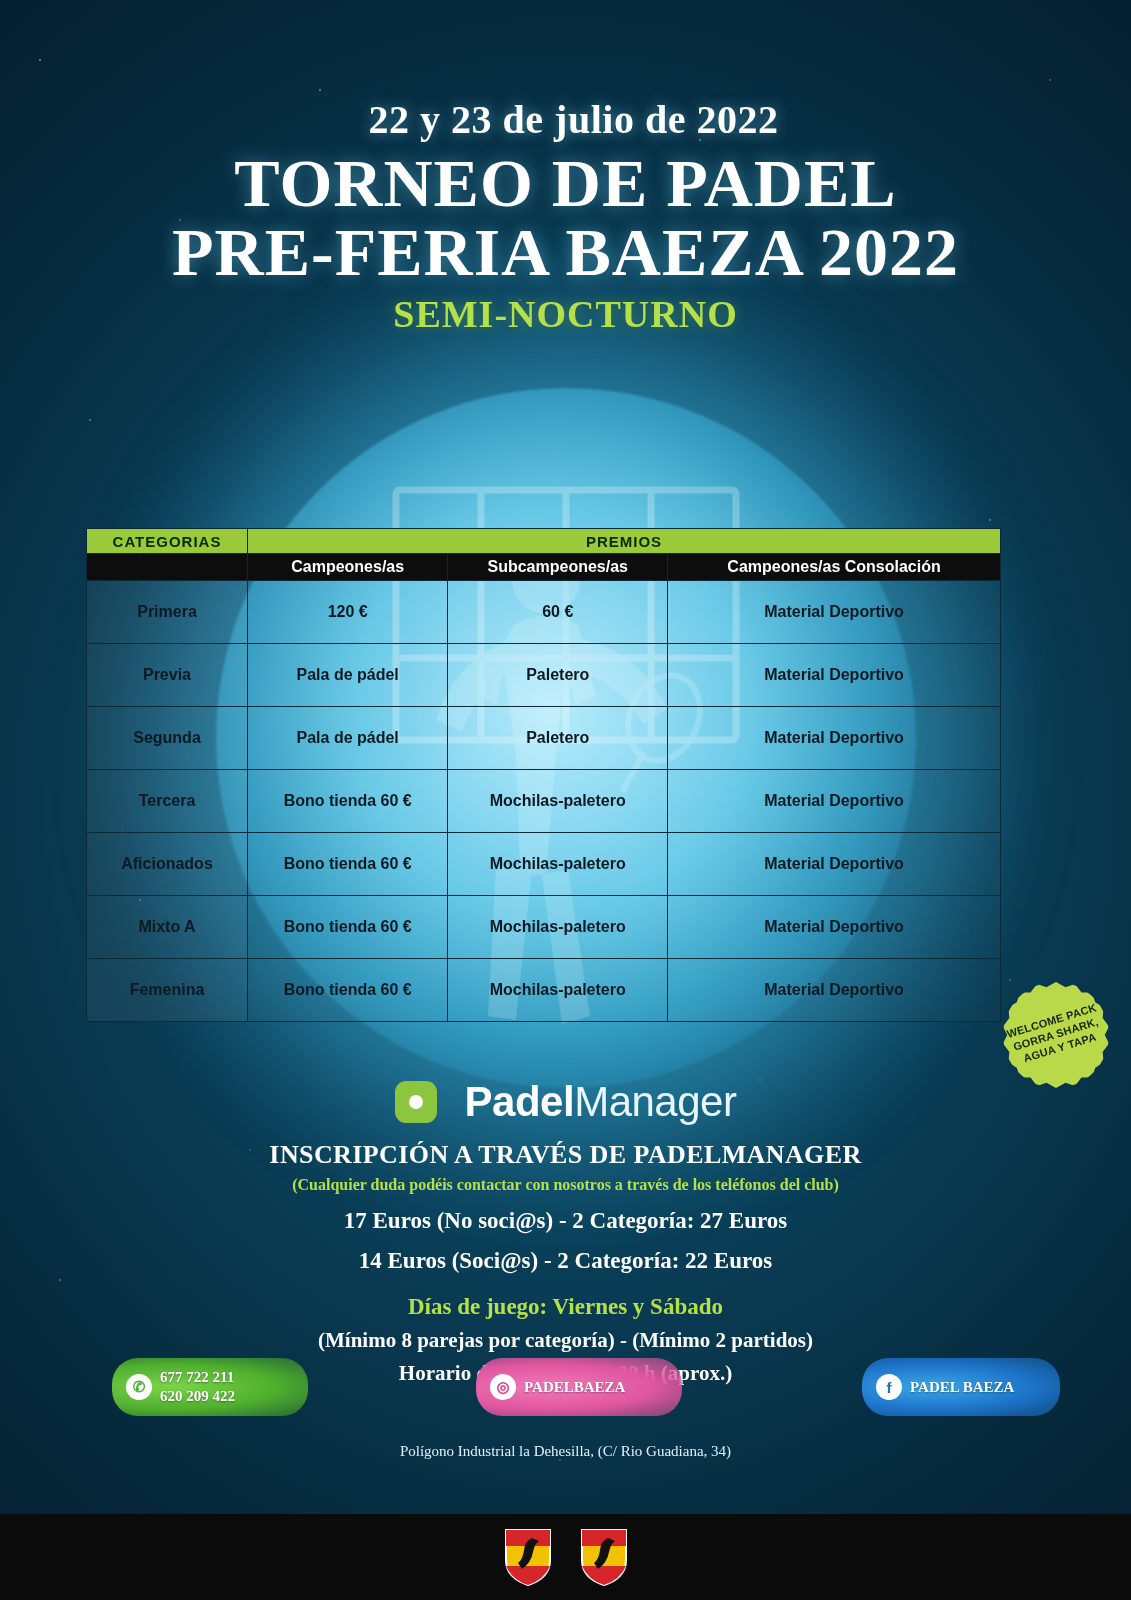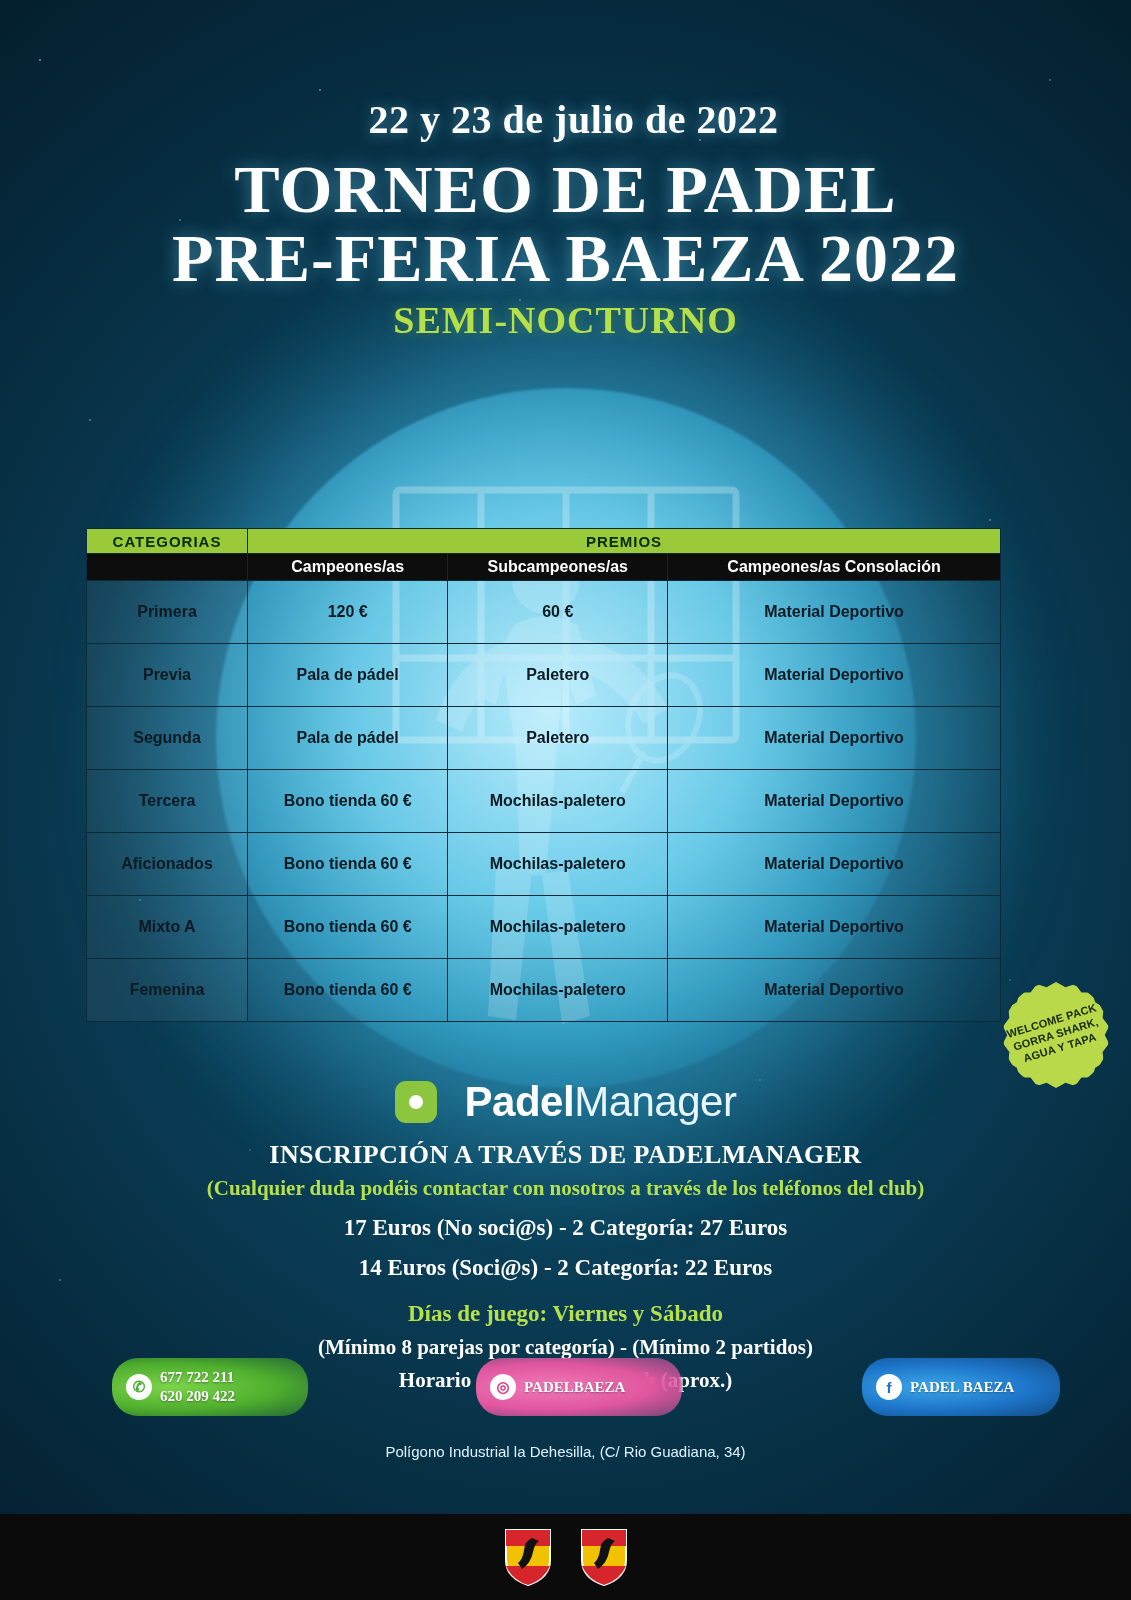--- a/index.html
+++ b/index.html
@@ -89,21 +89,21 @@
     padding-left: 16px;
   }
   .title-1, .title-2 {
     font-family: "Liberation Serif", serif;
     font-weight: bold;
     color: #ffffff;
     font-size: 68px;
     line-height: 1.02;
     letter-spacing: 1px;
     text-shadow: 0 0 18px rgba(120,220,255,0.45);
-    margin-top: 12px;
+    margin-top: 6px;
   }
   .title-2 { margin-top: 0; }
   .subtitle {
     font-family: "Liberation Serif", serif;
     font-weight: bold;
     color: #b5e04a;
     font-size: 38px;
     letter-spacing: 1px;
     margin-top: 4px;
     text-shadow: 0 0 14px rgba(140,220,60,0.35);
@@ -254,21 +254,21 @@
     z-index: 6;
     font-family: "Liberation Serif", serif;
   }
   .info-title {
     font-size: 26px;
     font-weight: bold;
     color: #ffffff;
     letter-spacing: .4px;
   }
   .info-green {
-    font-size: 21px;
+    font-size: 16px;
     font-weight: bold;
     color: #b5e04a;
     margin-top: 6px;
   }
   .info-white {
     font-size: 23px;
     font-weight: bold;
     color: #ffffff;
     margin-top: 14px;
   }
@@ -334,21 +334,21 @@
   #blob-wa .circle { color: #4caf34; }
 
   
   #address {
     position: absolute;
     top: 1443px;
     left: 0;
     width: 100%;
     text-align: center;
     color: #dff3ff;
-    font-family: Liberation Sans, sans-serif;
+    font-family: Liberation Serif, serif;
     font-size: 15px;
     z-index: 6;
   }
 
   
   #footer {
     position: absolute;
     bottom: 0;
     left: 0;
     width: 100%;

